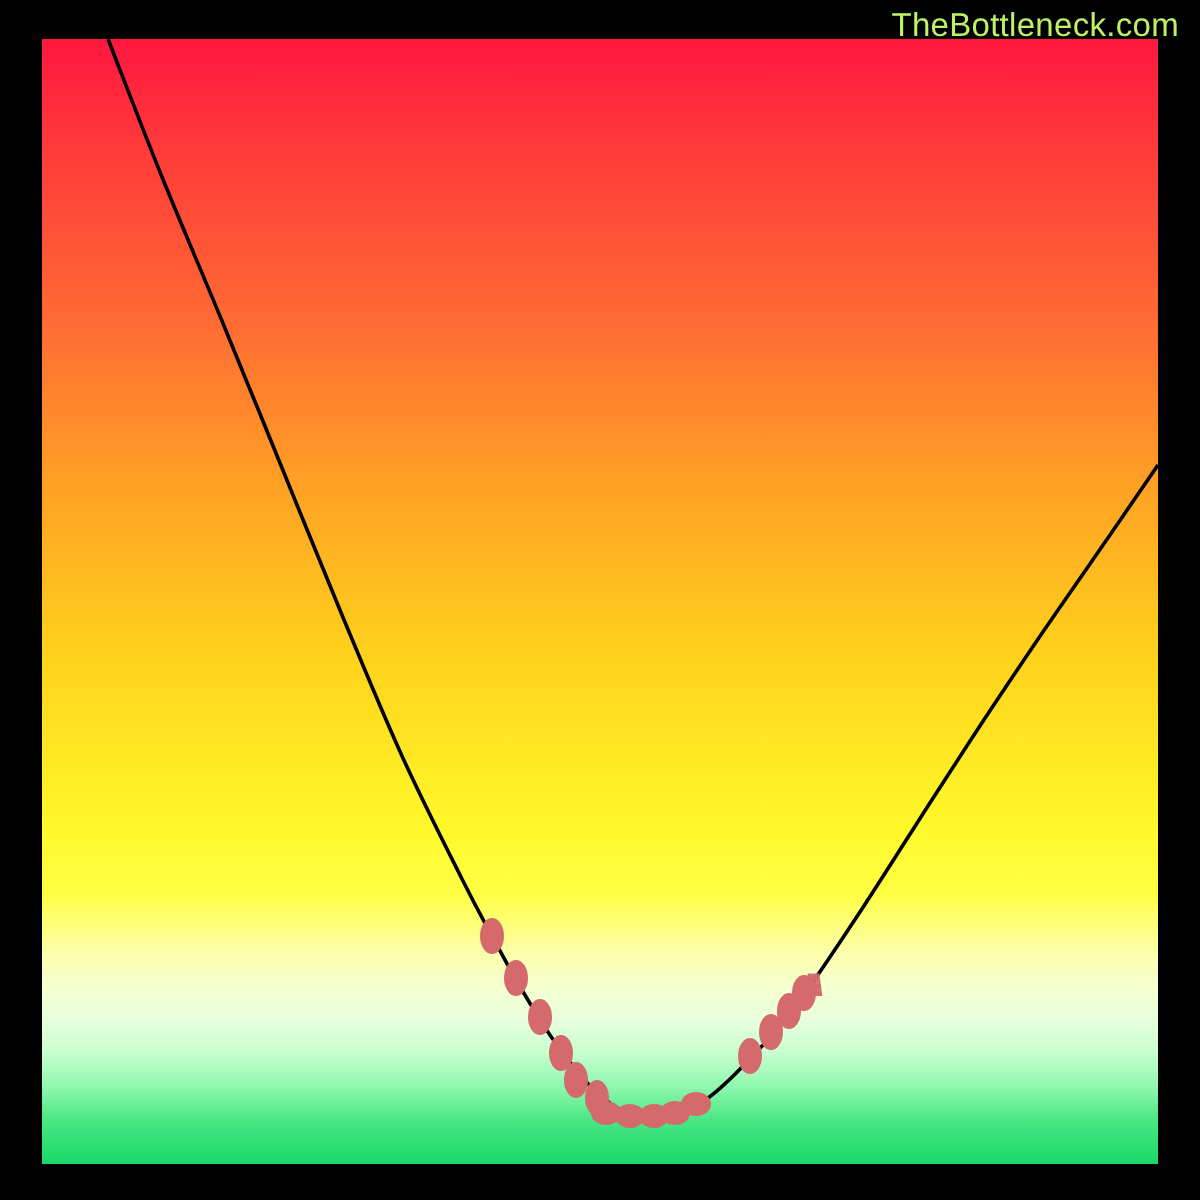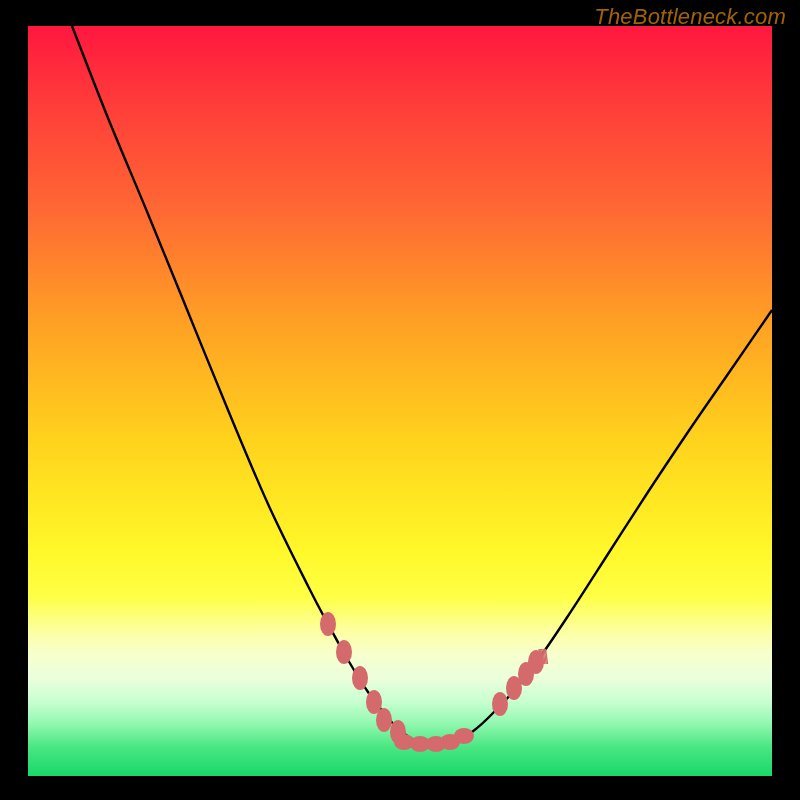--- a/index.html
+++ b/index.html
@@ -50,23 +50,22 @@
     height: 750px;
     overflow: visible;
   }
   .watermark {
     position: absolute;
     top: 4px;
     right: 14px;
     font-family: Arial, Helvetica, sans-serif;
     font-size: 22px;
     font-weight: 500;
-    color: #a16207;
+    color: #bef264;
     letter-spacing: 0.2px;
-    font-style: italic;
   }
   .dot {
     fill: #d56a6c;
   }
 </style>
 </head>
 <body>
 
 <div class="watermark">TheBottleneck.com</div>
 

